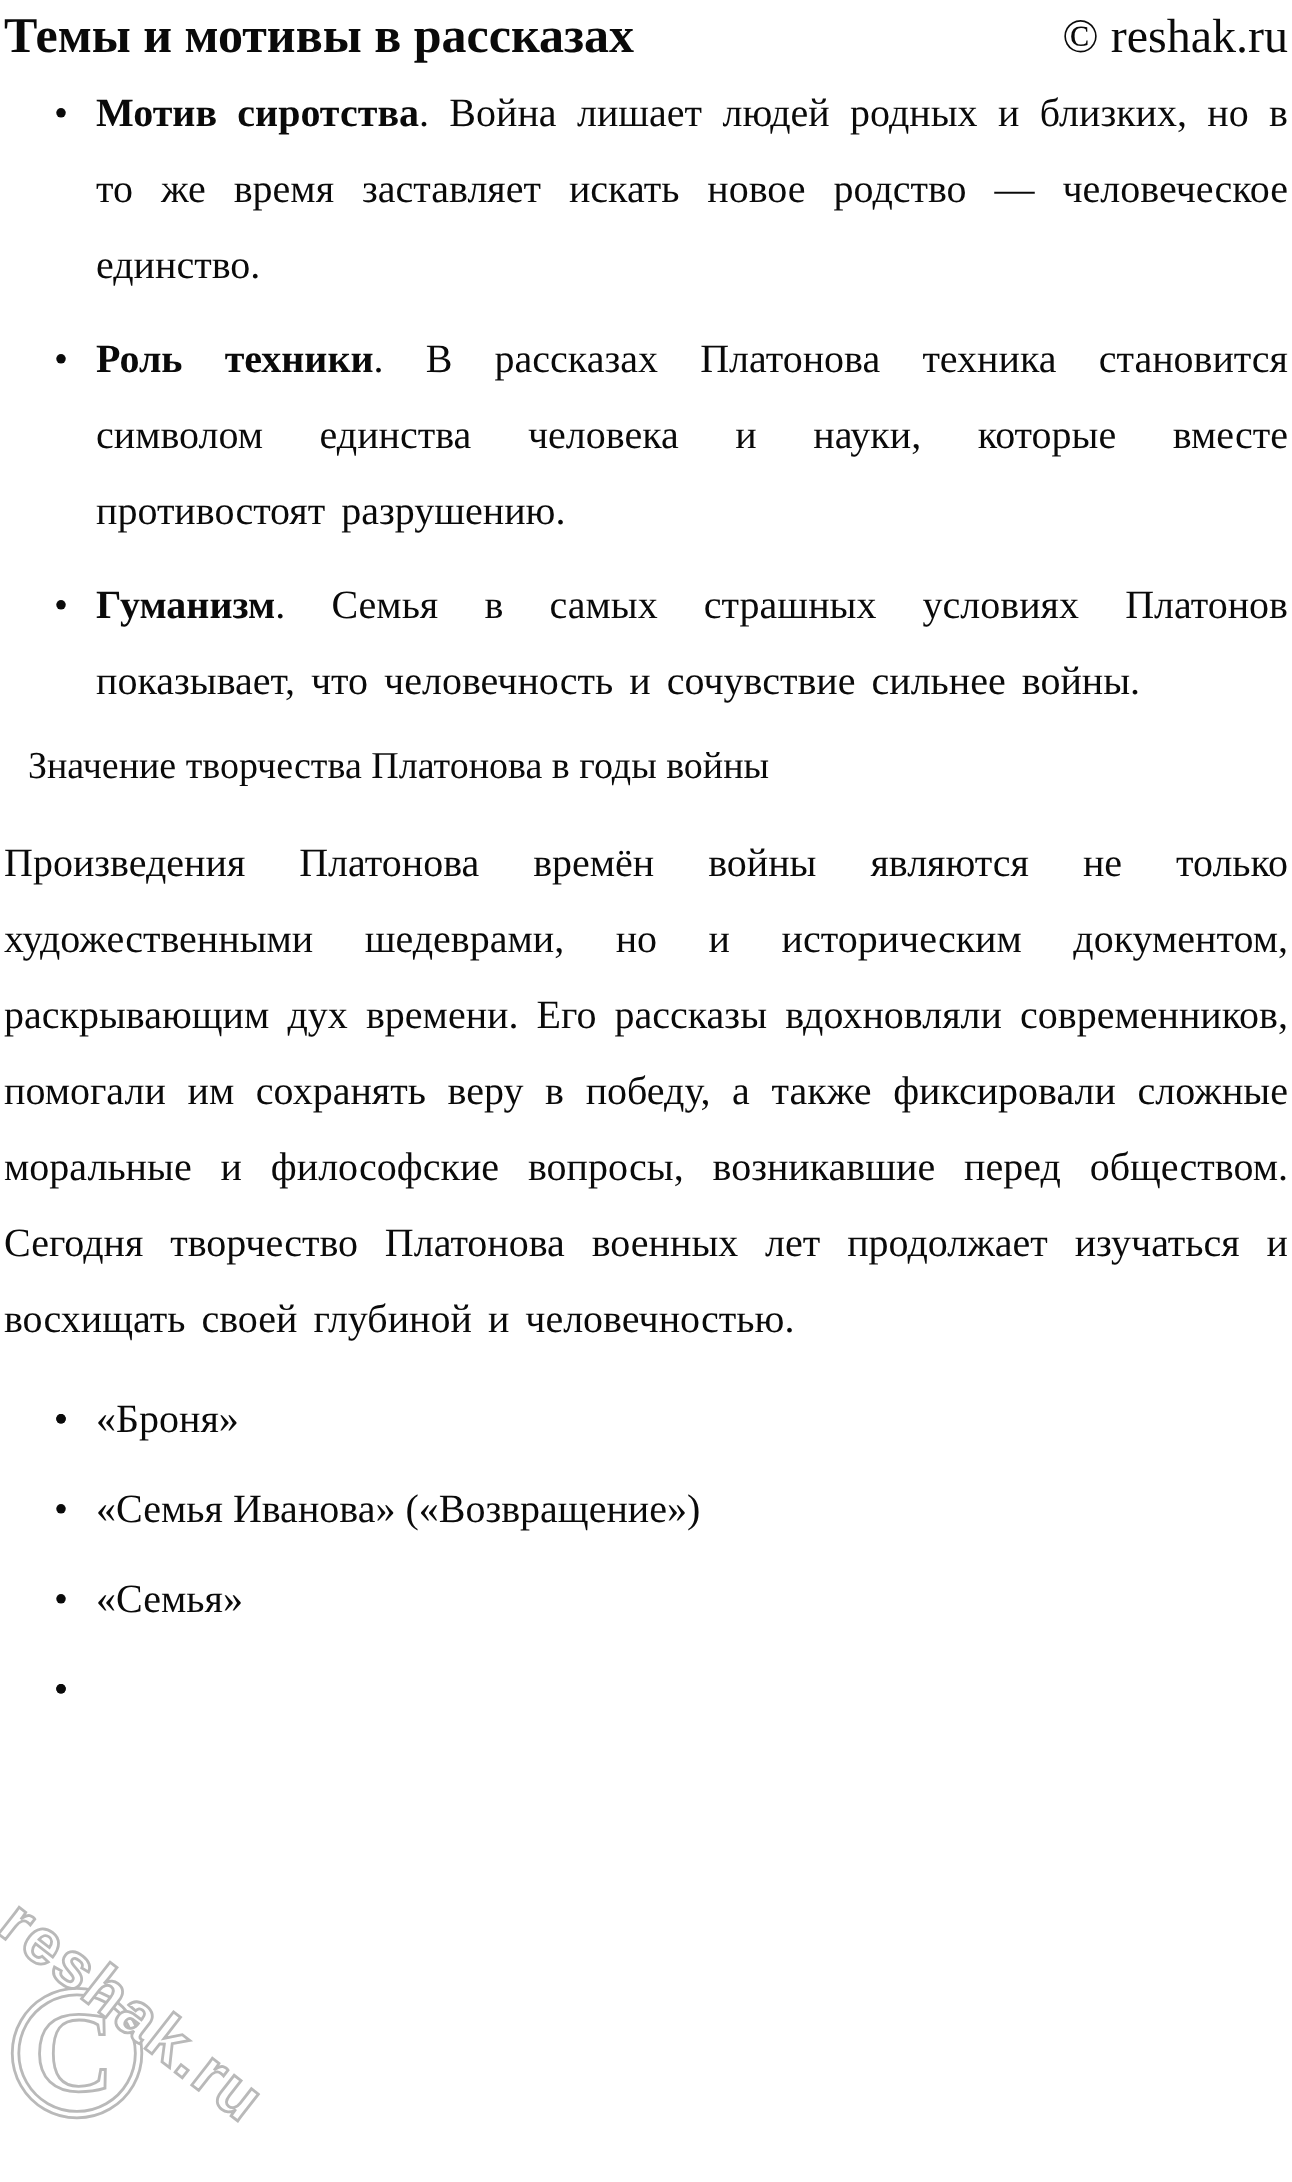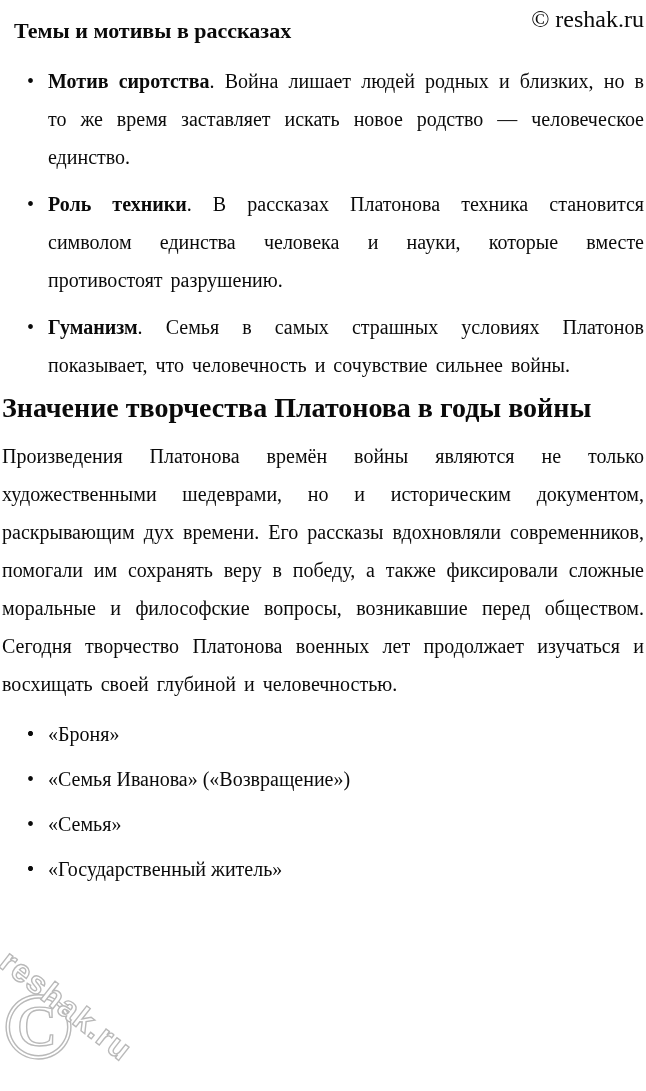--- a/index.html
+++ b/index.html
@@ -50,37 +50,37 @@
     z-index: 1;
     padding: 4px 2px 0 2px;
   }
   .title-row {
     display: flex;
     justify-content: space-between;
     align-items: flex-start;
     line-height: 30px;
   }
   h1 {
-    margin: 12px;
-    font-size: 22px;
+    margin: 0;
+    font-size: 25px;
     font-weight: 700;
   }
   .copyright { font-size: 24px; }
 
   p.para {
     margin: 14px 0 0 0;
     text-align: justify;
     word-spacing: 3px;
   }
   p.para.fill-last { text-align-last: justify; }
 
   h2 {
-    margin: 0;
-    font-size: 28px;
-    font-weight: 700;
+    margin: 12px;
+    font-size: 19px;
+    font-weight: 400;
     line-height: 30px;
   }
   h2.sig-heading { margin-top: 0; }
   h2.works-heading { margin-top: 2px; }
 
   ul { list-style: none; margin: 0; padding: 0; }
   ul.motifs { margin-top: 4px; }
   ul.motifs li {
     position: relative;
     padding-left: 46px;
@@ -152,17 +152,16 @@
     </li>
     <li>
       <span class="bullet">•</span>
       <span>«Семья»</span>
     </li>
     <li>
       <span class="bullet">•</span>
     </li>
     <li>
       <span class="bullet">•</span>
-      <span>«Государственный житель»</span>
     </li>
   </ul>
 
 </div>
 
 </body></html>

